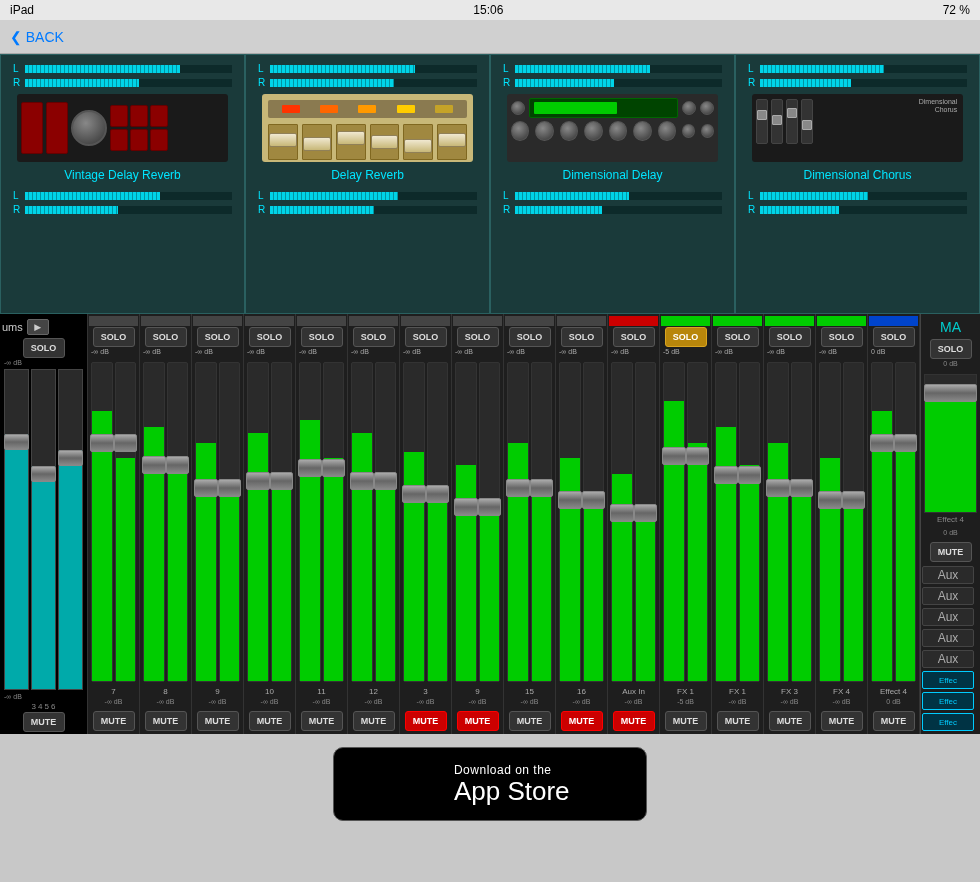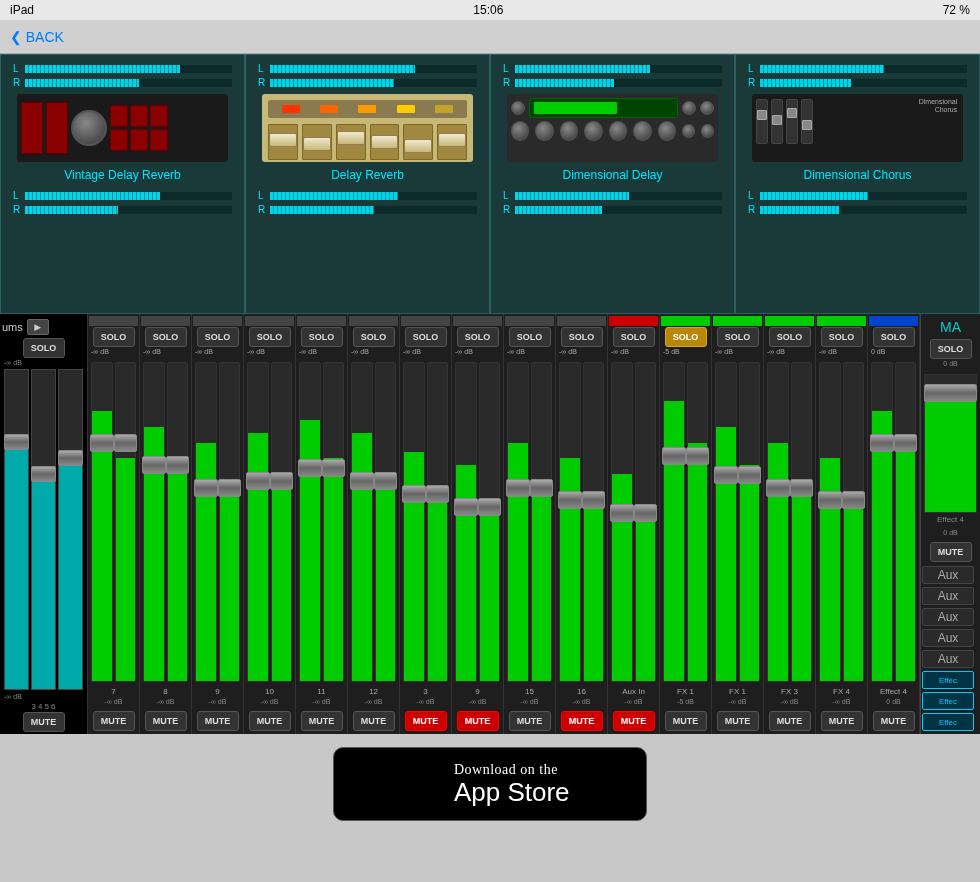--- a/index.html
+++ b/index.html
@@ -549,24 +549,23 @@
       margin-top: -6px;
     }
 
     .appstore-text {
       display: flex;
       flex-direction: column;
     }
 
     .appstore-line1 {
       color: #fff;
-      font-size: 14px;
+      font-size: 12px;
       font-weight: 300;
       letter-spacing: 0.5px;
-      font-family: Liberation Serif, serif;
     }
 
     .appstore-line2 {
       color: #fff;
       font-size: 26px;
       font-weight: 500;
       line-height: 1.1;
     }
   </style>
 </head>

